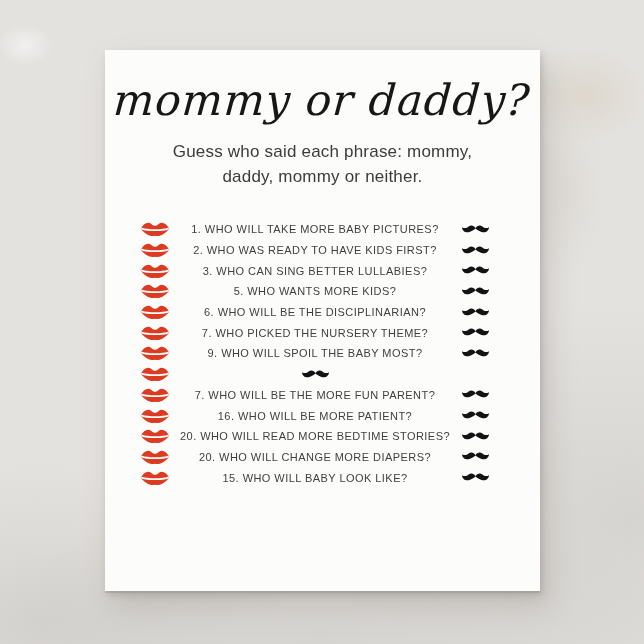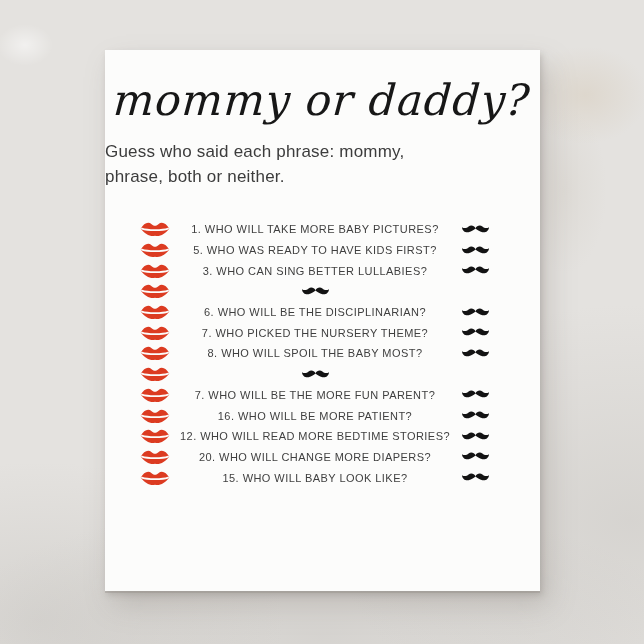--- a/index.html
+++ b/index.html
@@ -44,21 +44,21 @@
     font-family: "DejaVu Serif", serif;
     font-style: italic;
     font-weight: normal;
     font-size: 43px;
     letter-spacing: 1px;
     color: #171717;
     transform: skewX(-4deg);
   }
   .subtitle {
     margin-top: 6px;
-    text-align: left;
+    text-align: center;
     font-size: 17px;
     line-height: 24.5px;
     letter-spacing: 0.2px;
     color: #3c3c3c;
   }
   .q-list {
     position: absolute;
     top: 169px;
     left: 0;
     right: 10px;
@@ -85,21 +85,21 @@
   }
 </style>
 </head>
 <body>
 
 <div class="scene">
   <div class="card">
     <h1 class="title">mommy or daddy?</h1>
     <div class="subtitle">
       <div>Guess who said each phrase: mommy,</div>
-      <div>phrase, both or neither.</div>
+      <div>daddy, mommy or neither.</div>
     </div>
     <div class="q-list">
   <div class="q-row">
     <span class="icon">
       <svg width="30" height="18" viewBox="0 0 40 24">
         <path d="M1 11.5 C 5 4, 11 1.5, 15.5 5.5 C 17.5 7.3, 18.6 7.6, 20 7.6
              C 21.4 7.6, 22.5 7.3, 24.5 5.5 C 29 1.5, 35 4, 39 11.5
              C 33.5 18.5, 26.5 22.6, 20 21 C 13.5 22.6, 6.5 18.5, 1 11.5 Z" fill="#dc3b21"></path>
         <path d="M2.5 11.5 C 10 14.2, 30 14.2, 37.5 11.5" fill="none" stroke="#fcfcfb" stroke-width="2.2" stroke-linecap="round"></path>
       </svg>
@@ -117,21 +117,21 @@
 
   <div class="q-row">
     <span class="icon">
       <svg width="30" height="18" viewBox="0 0 40 24">
         <path d="M1 11.5 C 5 4, 11 1.5, 15.5 5.5 C 17.5 7.3, 18.6 7.6, 20 7.6
              C 21.4 7.6, 22.5 7.3, 24.5 5.5 C 29 1.5, 35 4, 39 11.5
              C 33.5 18.5, 26.5 22.6, 20 21 C 13.5 22.6, 6.5 18.5, 1 11.5 Z" fill="#dc3b21"></path>
         <path d="M2.5 11.5 C 10 14.2, 30 14.2, 37.5 11.5" fill="none" stroke="#fcfcfb" stroke-width="2.2" stroke-linecap="round"></path>
       </svg>
     </span>
-    <span class="q-text">5. WHO WAS READY TO HAVE KIDS FIRST?</span>
+    <span class="q-text">2. WHO WAS READY TO HAVE KIDS FIRST?</span>
     <span class="icon">
       <svg width="29" height="11" viewBox="0 0 44 16">
         <path d="M22 6 C 20 2, 15 0.5, 11.5 3.5 C 8.5 6.2, 4.5 6.6, 1.5 4.4
              C 2 10, 6.5 13.2, 11.5 12.1 C 16 11.1, 20 8.5, 22 6.6
              C 24 8.5, 28 11.1, 32.5 12.1 C 37.5 13.2, 42 10, 42.5 4.4
              C 39.5 6.6, 35.5 6.2, 32.5 3.5 C 29 0.5, 24 2, 22 6 Z" fill="#131313"></path>
       </svg>
     </span>
   </div>
 
@@ -158,20 +158,21 @@
 
   <div class="q-row">
     <span class="icon">
       <svg width="30" height="18" viewBox="0 0 40 24">
         <path d="M1 11.5 C 5 4, 11 1.5, 15.5 5.5 C 17.5 7.3, 18.6 7.6, 20 7.6
              C 21.4 7.6, 22.5 7.3, 24.5 5.5 C 29 1.5, 35 4, 39 11.5
              C 33.5 18.5, 26.5 22.6, 20 21 C 13.5 22.6, 6.5 18.5, 1 11.5 Z" fill="#dc3b21"></path>
         <path d="M2.5 11.5 C 10 14.2, 30 14.2, 37.5 11.5" fill="none" stroke="#fcfcfb" stroke-width="2.2" stroke-linecap="round"></path>
       </svg>
     </span>
+    <span class="q-text">5. WHO WANTS MORE KIDS?</span>
     <span class="icon">
       <svg width="29" height="11" viewBox="0 0 44 16">
         <path d="M22 6 C 20 2, 15 0.5, 11.5 3.5 C 8.5 6.2, 4.5 6.6, 1.5 4.4
              C 2 10, 6.5 13.2, 11.5 12.1 C 16 11.1, 20 8.5, 22 6.6
              C 24 8.5, 28 11.1, 32.5 12.1 C 37.5 13.2, 42 10, 42.5 4.4
              C 39.5 6.6, 35.5 6.2, 32.5 3.5 C 29 0.5, 24 2, 22 6 Z" fill="#131313"></path>
       </svg>
     </span>
   </div>
 
@@ -217,21 +218,21 @@
 
   <div class="q-row">
     <span class="icon">
       <svg width="30" height="18" viewBox="0 0 40 24">
         <path d="M1 11.5 C 5 4, 11 1.5, 15.5 5.5 C 17.5 7.3, 18.6 7.6, 20 7.6
              C 21.4 7.6, 22.5 7.3, 24.5 5.5 C 29 1.5, 35 4, 39 11.5
              C 33.5 18.5, 26.5 22.6, 20 21 C 13.5 22.6, 6.5 18.5, 1 11.5 Z" fill="#dc3b21"></path>
         <path d="M2.5 11.5 C 10 14.2, 30 14.2, 37.5 11.5" fill="none" stroke="#fcfcfb" stroke-width="2.2" stroke-linecap="round"></path>
       </svg>
     </span>
-    <span class="q-text">8. WHO WILL SPOIL THE BABY MOST?</span>
+    <span class="q-text">9. WHO WILL SPOIL THE BABY MOST?</span>
     <span class="icon">
       <svg width="29" height="11" viewBox="0 0 44 16">
         <path d="M22 6 C 20 2, 15 0.5, 11.5 3.5 C 8.5 6.2, 4.5 6.6, 1.5 4.4
              C 2 10, 6.5 13.2, 11.5 12.1 C 16 11.1, 20 8.5, 22 6.6
              C 24 8.5, 28 11.1, 32.5 12.1 C 37.5 13.2, 42 10, 42.5 4.4
              C 39.5 6.6, 35.5 6.2, 32.5 3.5 C 29 0.5, 24 2, 22 6 Z" fill="#131313"></path>
       </svg>
     </span>
   </div>
 
@@ -296,21 +297,21 @@
 
   <div class="q-row">
     <span class="icon">
       <svg width="30" height="18" viewBox="0 0 40 24">
         <path d="M1 11.5 C 5 4, 11 1.5, 15.5 5.5 C 17.5 7.3, 18.6 7.6, 20 7.6
              C 21.4 7.6, 22.5 7.3, 24.5 5.5 C 29 1.5, 35 4, 39 11.5
              C 33.5 18.5, 26.5 22.6, 20 21 C 13.5 22.6, 6.5 18.5, 1 11.5 Z" fill="#dc3b21"></path>
         <path d="M2.5 11.5 C 10 14.2, 30 14.2, 37.5 11.5" fill="none" stroke="#fcfcfb" stroke-width="2.2" stroke-linecap="round"></path>
       </svg>
     </span>
-    <span class="q-text">12. WHO WILL READ MORE BEDTIME STORIES?</span>
+    <span class="q-text">20. WHO WILL READ MORE BEDTIME STORIES?</span>
     <span class="icon">
       <svg width="29" height="11" viewBox="0 0 44 16">
         <path d="M22 6 C 20 2, 15 0.5, 11.5 3.5 C 8.5 6.2, 4.5 6.6, 1.5 4.4
              C 2 10, 6.5 13.2, 11.5 12.1 C 16 11.1, 20 8.5, 22 6.6
              C 24 8.5, 28 11.1, 32.5 12.1 C 37.5 13.2, 42 10, 42.5 4.4
              C 39.5 6.6, 35.5 6.2, 32.5 3.5 C 29 0.5, 24 2, 22 6 Z" fill="#131313"></path>
       </svg>
     </span>
   </div>
 

